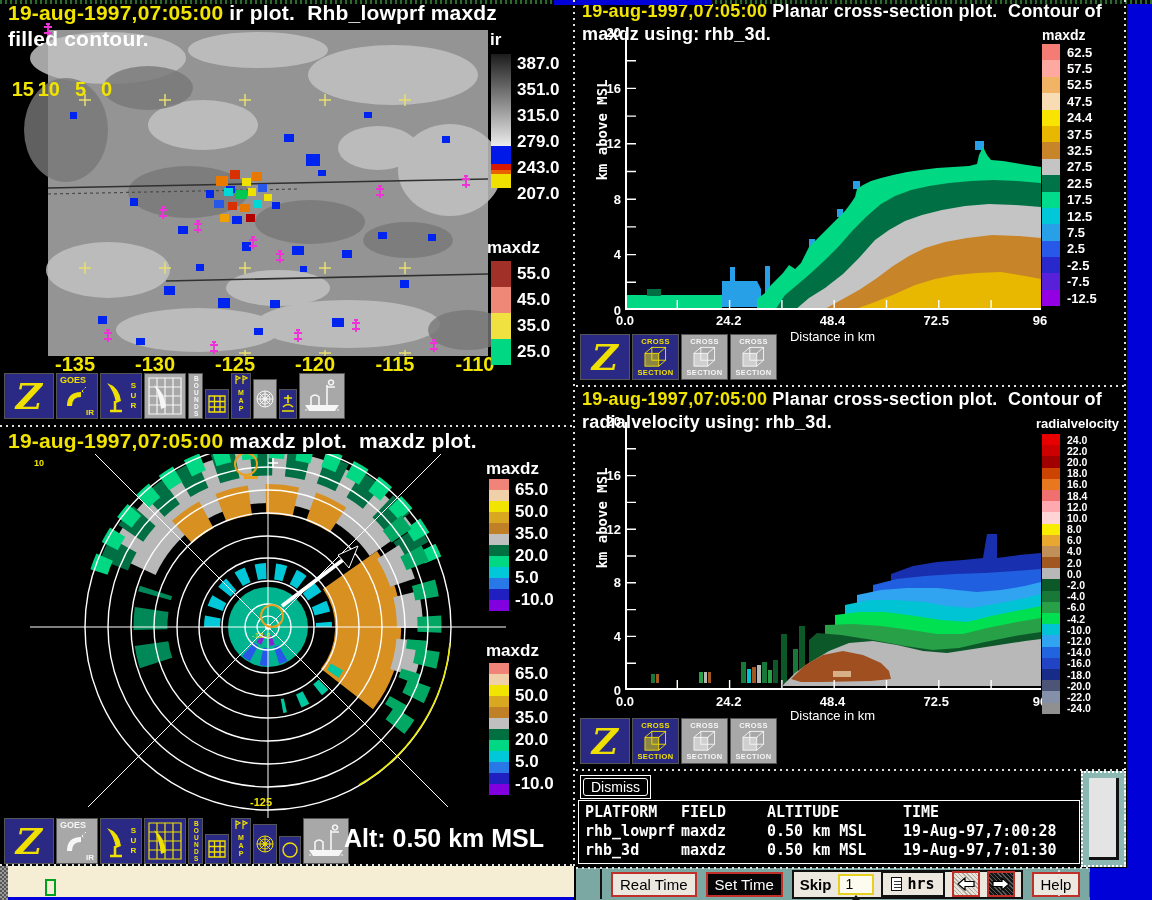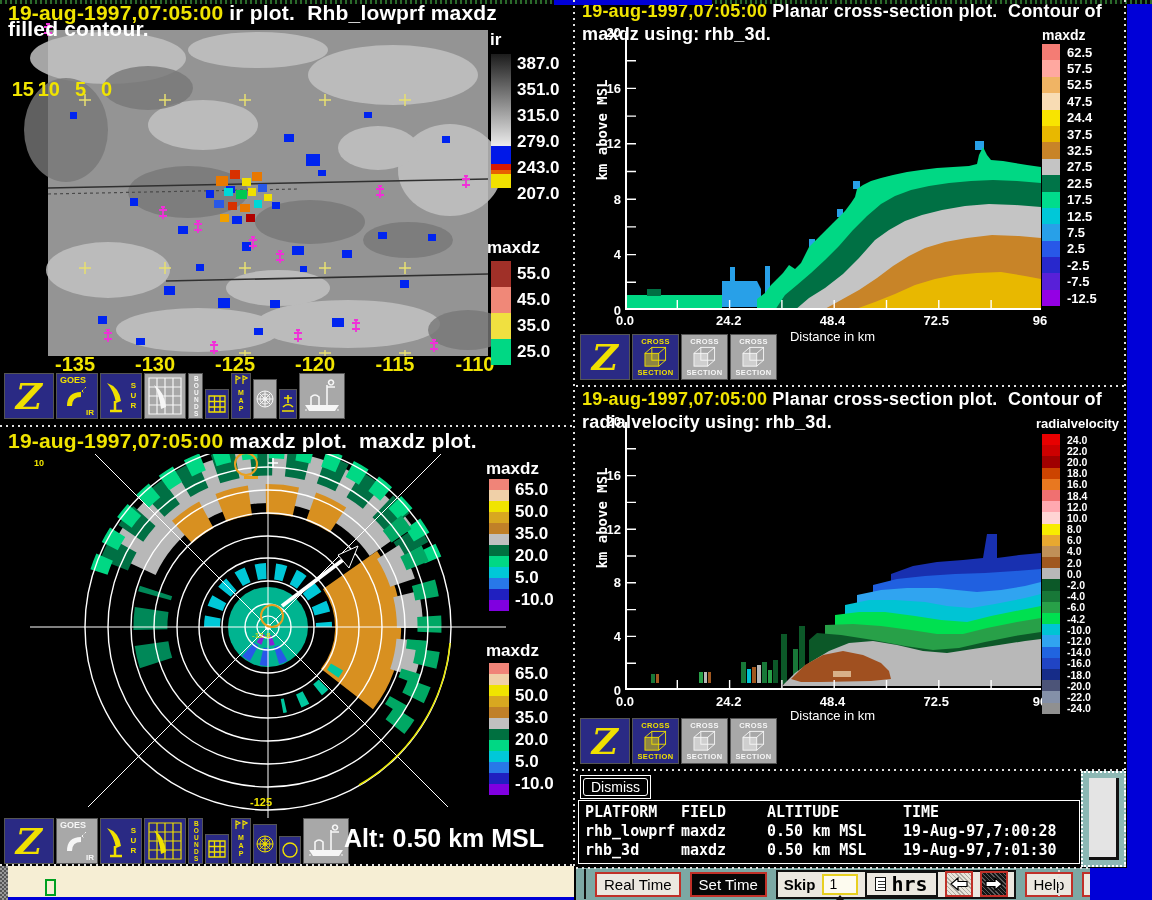--- a/index.html
+++ b/index.html
@@ -97,37 +97,37 @@
 
 #terminal{position:absolute;left:0;top:866px;width:574px;height:34px;background:#f6eed4;
   border-bottom:3px solid #0000d8;overflow:hidden;cursor:text}
 #term-line{position:absolute;left:44px;top:-6px;font-family:"DejaVu Sans Mono",monospace;
   font-weight:bold;font-size:16px;color:#222;white-space:pre}
 #term-cursor{position:absolute;left:45px;top:13px;width:11px;height:17px;border:2px solid #00a020}
 #term-edge{position:absolute;left:0;top:866px;width:8px;height:34px;
   background-image:repeating-conic-gradient(#999 0 25%,#555 0 50%);background-size:4px 4px}
 
 #timebar{position:absolute;left:576px;top:868px;width:514px;height:32px;background:#7ca8a4;
-  display:flex;align-items:center;gap:9px;padding-left:16px}
+  display:flex;align-items:center;gap:9px;padding-left:32px}
 #timebar .vdiv{width:2px;height:30px;background:#111;flex:none;margin-left:-8px}
 .tb-btn{height:25px;padding:0 7px;display:flex;align-items:center;background:#ece8e0;
   border:2px solid #c03028;color:#000;font-size:15px;cursor:pointer;white-space:nowrap}
 .tb-btn.dark{background:#060606;color:#fff}
 .skip-group{height:29px;border:2px solid #111;background:#ece8e0;display:flex;align-items:center;
   gap:7px;padding:0 6px;color:#000}
 .skip-label{font-weight:bold;font-size:15px}
 .skip-field{position:relative;width:36px;height:21px;border:2px solid #e8d020;background:#fdfbef;
   font-size:14px;color:#000;padding-left:5px;display:flex;align-items:center;cursor:text}
 .skip-caret{position:absolute;left:12px;bottom:-7px;width:0;height:0;
   border-left:4px solid transparent;border-right:4px solid transparent;border-bottom:5px solid #111}
 .hrs-btn{height:26px;border:2px solid #111;background:#ece8e0;display:flex;align-items:center;
   gap:5px;padding:0 8px;color:#000;cursor:pointer}
 .doc-icon{width:11px;height:14px;border:1px solid #111;background:#fff;
   background-image:repeating-linear-gradient(180deg,transparent 0 2px,#333 2px 3px);background-size:7px 12px;background-position:2px 1px;background-repeat:no-repeat}
-.hrs-txt{font-family:"DejaVu Sans Mono",monospace;font-weight:bold;font-size:20px}
+.hrs-txt{font-family:"DejaVu Sans Mono",monospace;font-weight:bold;font-size:15px}
 .arrow-btn{width:28px;height:26px;border:2px solid #c03028;display:grid;place-items:center;cursor:pointer}
 .arrow-left{background:#e8e4da;background-image:repeating-linear-gradient(45deg,rgba(0,0,0,.25) 0 1px,transparent 1px 3px)}
 .arrow-right{background:#141414;background-image:repeating-linear-gradient(45deg,rgba(255,255,255,.3) 0 1px,transparent 1px 3px)}
 
 .small-yel{position:absolute;color:#f0e400;font-weight:bold}
 .alt-label{position:absolute;color:#fff;font-size:25px;font-weight:bold;white-space:nowrap}
 .xt-yellow span{color:#f0e400;font-size:20px;width:80px}
 .yt-yellow{position:absolute;display:flex;flex-direction:row}
 .yt-yellow span{height:84px;width:26px;text-align:right;color:#f0e400;font-size:20px;font-weight:bold}
 svg{display:block}
@@ -235,21 +235,21 @@
           <use href="#mg" x="308" y="296"></use>
           <use href="#mg" x="332" y="162"></use>
         <use href="#mg" x="418" y="152"></use>
           <use href="#mg" x="60" y="306"></use>
           <use href="#mg" x="250" y="306"></use>
         <use href="#mg" x="166" y="318"></use>
           <use href="#mg" x="386" y="316"></use>
       </g>
     </svg>
     <div class="abs title t21" style="left:8px;top:1px"><span class="yel">19-aug-1997,07:05:00</span><span> ir plot.  Rhb_lowprf maxdz</span></div>
-    <div class="abs title t21" style="left:8px;top:17px;z-index:2">filled contour.</div>
+    <div class="abs title t21" style="left:8px;top:27px;z-index:2">filled contour.</div>
     <div class="yt-yellow" style="left:8px;top:78px">
         <span>15</span>
         <span>10</span>
         <span>5</span>
         <span>0</span>
       </div>
     <div class="xtick-row xt-yellow" style="left:35px;top:353px;width:480px">
         <span>-135</span>
         <span>-130</span>
         <span>-125</span>

